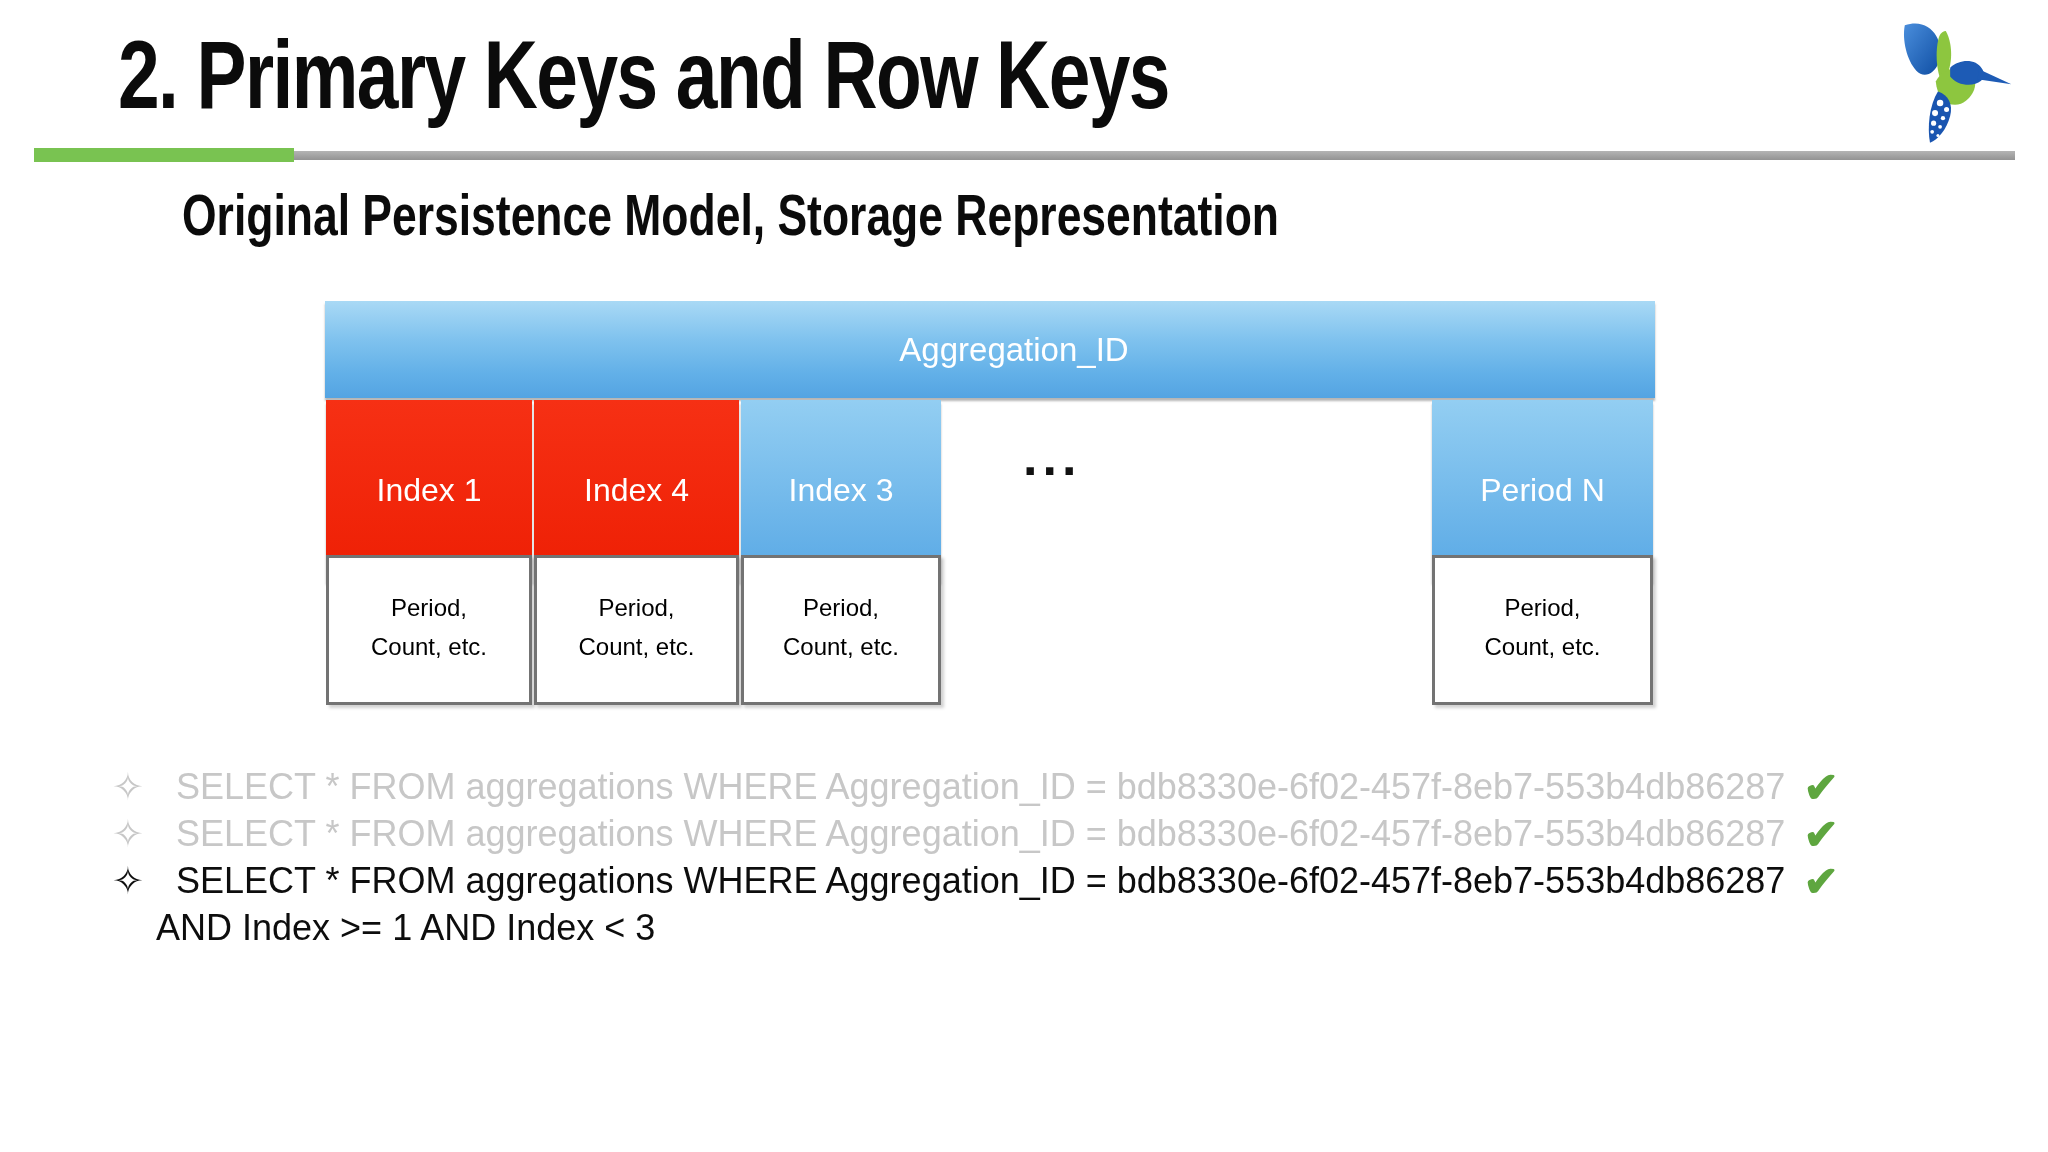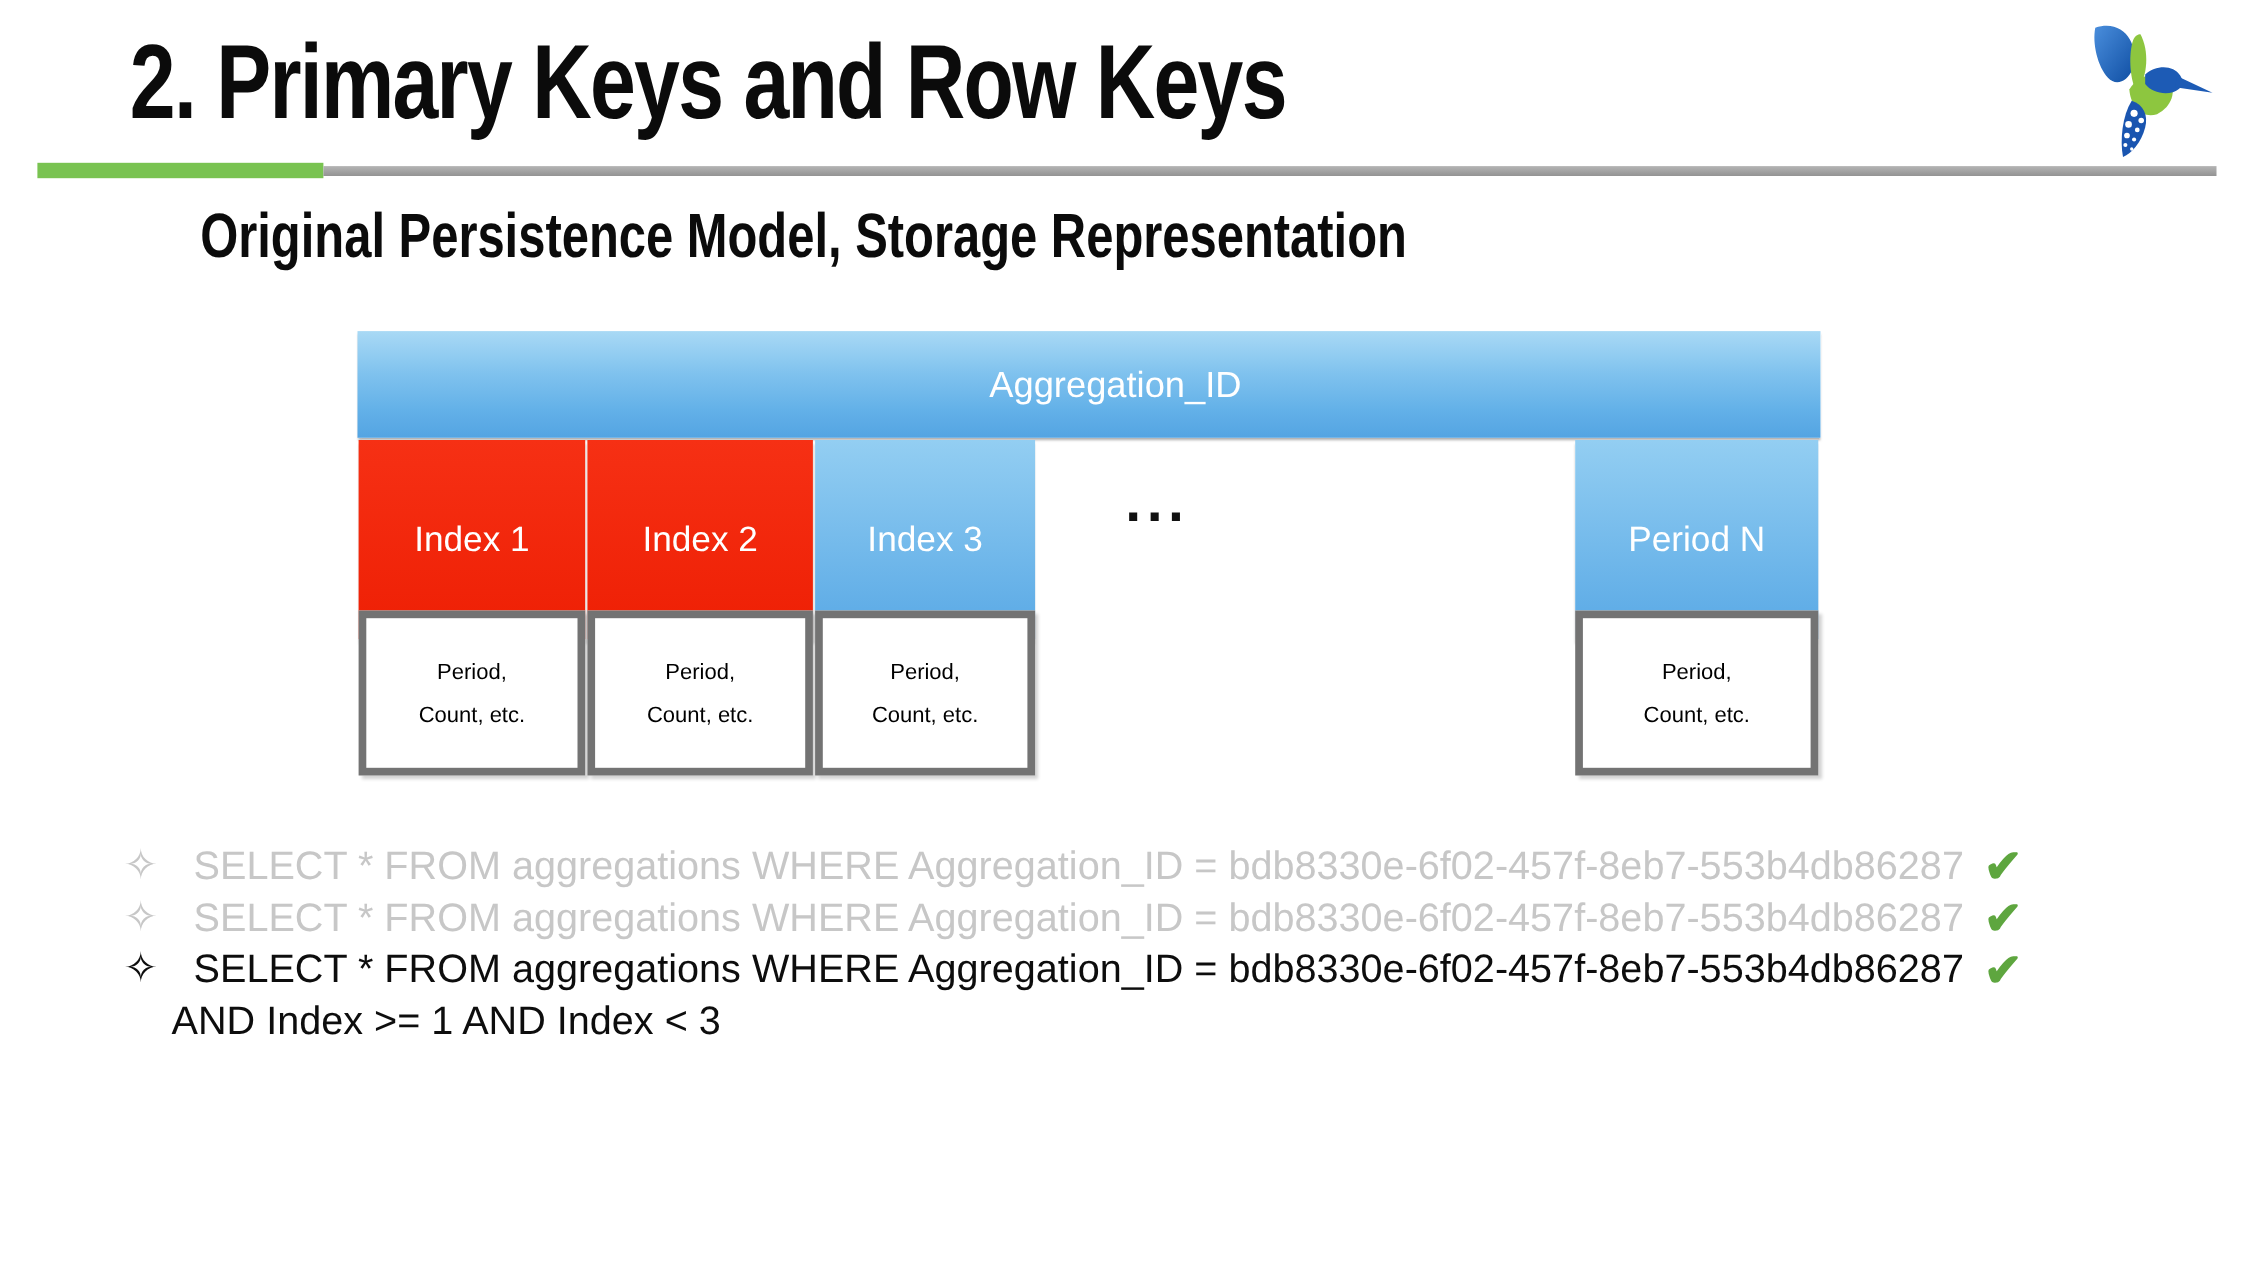--- a/index.html
+++ b/index.html
@@ -46,22 +46,22 @@
   .cell-1 { left:1px;    width:206px; }
   .cell-2 { left:209px;  width:205px; }
   .cell-3 { left:416px;  width:200px; }
   .cell-n { left:1107px; width:221px; }
   .dots {
     position:absolute; left:698px; top:126px; width:140px;
     font-size:52px; font-weight:bold; color:#111111; letter-spacing:5px;
   }
   .vbox {
     position:absolute; top:254px; height:150px; background:#ffffff;
-    border:7px solid #737373; box-shadow:3px 3px 3px rgba(0,0,0,0.18);
-    text-align:center; padding-top:30px; font-size:20px; line-height:39px; color:#000000;
+    border:3px solid #737373; box-shadow:3px 3px 3px rgba(0,0,0,0.18);
+    text-align:center; padding-top:30px; font-size:24px; line-height:39px; color:#000000;
   }
   .vbox-1 { left:1px;    width:206px; }
   .vbox-2 { left:209px;  width:205px; }
   .vbox-3 { left:416px;  width:200px; }
   .vbox-n { left:1107px; width:221px; }
 
   
   .queries { position:absolute; left:112px; top:764px; width:1920px; font-size:36px; line-height:46px; }
   .q { position:relative; padding-left:44px; }
   .q .bullet { position:absolute; left:0; top:0; font-size:38px; }
@@ -106,21 +106,21 @@
 
   <div class="bar-green"></div>
   <div class="bar-gray"></div>
 
   <div class="subtitle">Original Persistence Model, Storage Representation</div>
 
   <div class="diagram">
     <div class="agg-header">Aggregation_ID</div>
 
     <div class="cell red cell-1">Index 1</div>
-    <div class="cell red cell-2">Index 2</div>
+    <div class="cell red cell-2">Index 4</div>
     <div class="cell blue cell-3">Index 3</div>
     <div class="dots">...</div>
     <div class="cell blue cell-n">Period N</div>
 
     <div class="vbox vbox-1">
       <span>Period,</span><br>
       <span>Count, etc.</span>
     </div>
     <div class="vbox vbox-2">
       <span>Period,</span><br>

